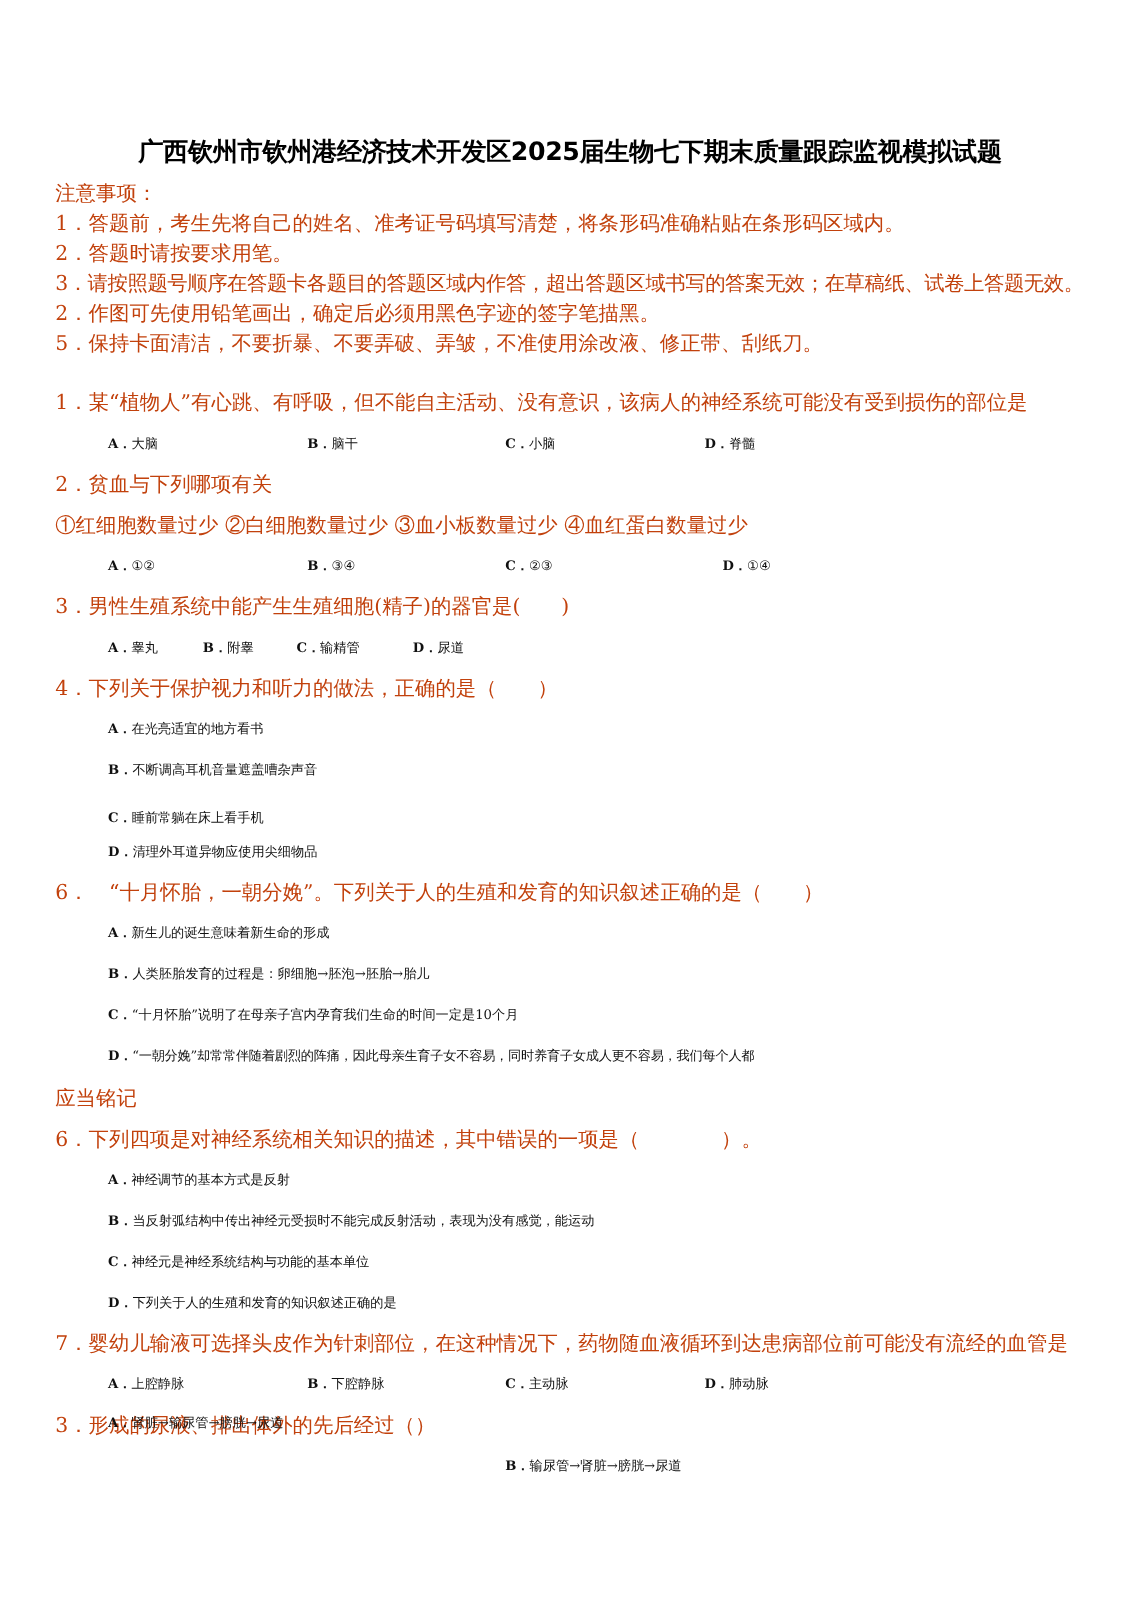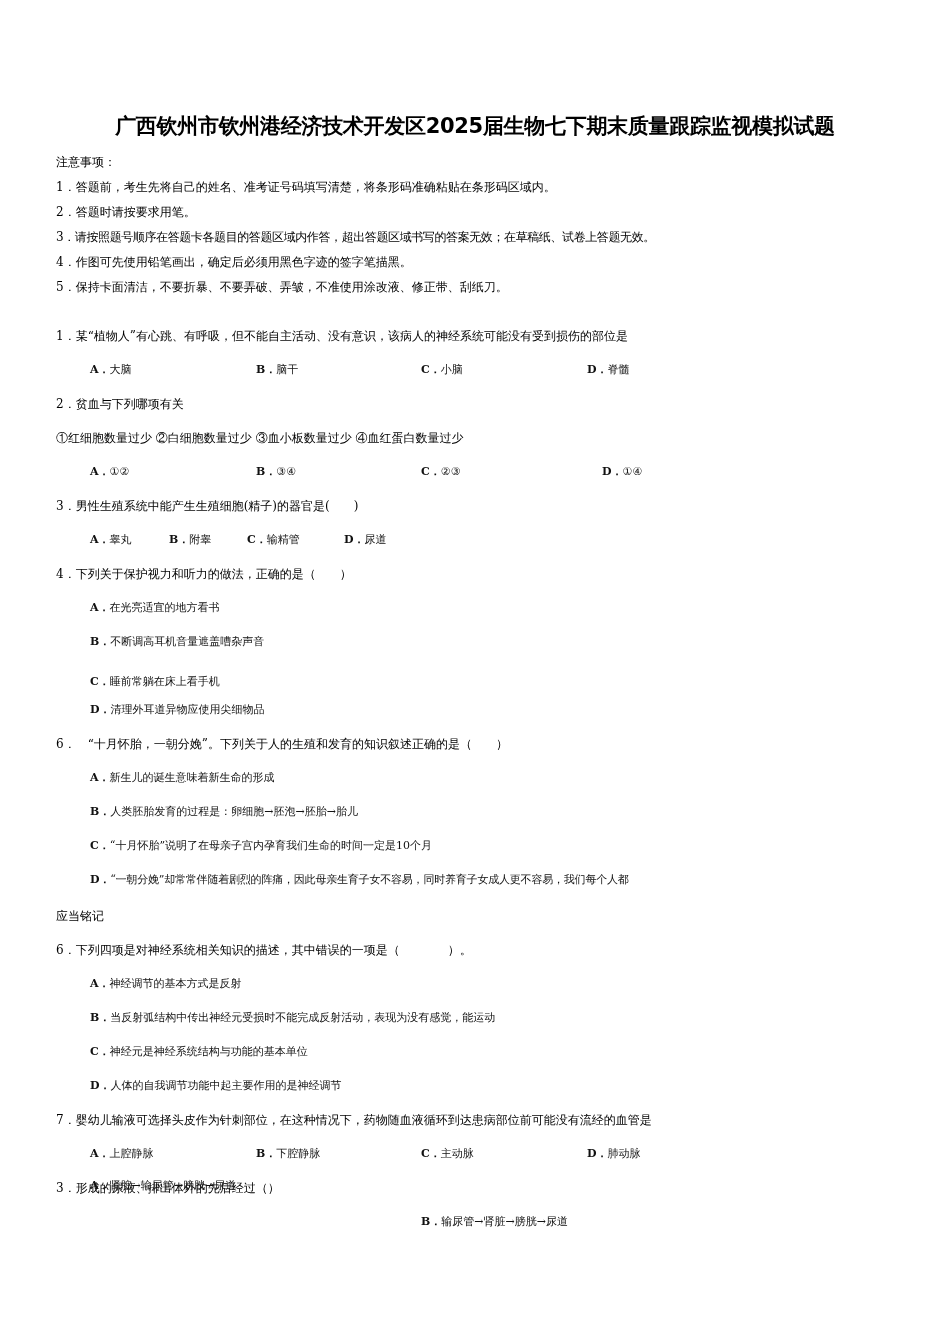--- a/index.html
+++ b/index.html
@@ -8,39 +8,39 @@
     font-family: "DejaVu Serif", "Liberation Serif", serif;
     color: #111111;
   }
   .page { position: absolute; left: 0; top: 0; width: 950px; height: 1344px; }
   .title {
     position: absolute; left: 0; top: 112px; width: 950px; text-align: center;
     font-family: "DejaVu Sans", "Liberation Sans", sans-serif;
     font-weight: bold; font-size: 21px; letter-spacing: -0.3px; color: #000;
   }
   .line {
-    position: absolute; left: 56px; font-size: 12px; line-height: 20px;
-    white-space: nowrap; color: #000000;
+    position: absolute; left: 46px; font-size: 17px; line-height: 20px;
+    white-space: nowrap; color: #c2410c;
   }
   .opt { position: absolute; font-size: 11px; line-height: 20px; white-space: nowrap; margin-left: 44px; }
   .lbl { font-weight: bold; }
 </style>
 </head>
 <body>
 
 <div class="page">
 
   <div class="title">广西钦州市钦州港经济技术开发区2025届生物七下期末质量跟踪监视模拟试题</div>
 
   <div>
     <div class="line" style="top:152px">注意事项：</div>
     <div class="line" style="top:177px">1．答题前，考生先将自己的姓名、准考证号码填写清楚，将条形码准确粘贴在条形码区域内。</div>
     <div class="line" style="top:202px">2．答题时请按要求用笔。</div>
     <div class="line" style="top:227px; letter-spacing:-0.4px">3．请按照题号顺序在答题卡各题目的答题区域内作答，超出答题区域书写的答案无效；在草稿纸、试卷上答题无效。</div>
-    <div class="line" style="top:252px">4．作图可先使用铅笔画出，确定后必须用黑色字迹的签字笔描黑。</div>
+    <div class="line" style="top:252px">2．作图可先使用铅笔画出，确定后必须用黑色字迹的签字笔描黑。</div>
     <div class="line" style="top:277px">5．保持卡面清洁，不要折暴、不要弄破、弄皱，不准使用涂改液、修正带、刮纸刀。</div>
   </div>
 
   <div>
     <div class="line" style="top:326px">1．某“植物人”有心跳、有呼吸，但不能自主活动、没有意识，该病人的神经系统可能没有受到损伤的部位是</div>
     <div class="opt" style="top:360px; left:46px"><span class="lbl">A．</span><span>大脑</span></div>
     <div class="opt" style="top:360px; left:212px"><span class="lbl">B．</span><span>脑干</span></div>
     <div class="opt" style="top:360px; left:377px"><span class="lbl">C．</span><span>小脑</span></div>
     <div class="opt" style="top:360px; left:543px"><span class="lbl">D．</span><span>脊髓</span></div>
   </div>
@@ -77,21 +77,21 @@
     <div class="opt" style="top:836px; left:46px"><span class="lbl">C．</span><span>“十月怀胎”说明了在母亲子宫内孕育我们生命的时间一定是10个月</span></div>
     <div class="opt" style="top:870px; left:46px; letter-spacing:-0.2px"><span class="lbl">D．</span><span>“一朝分娩”却常常伴随着剧烈的阵痛，因此母亲生育子女不容易，同时养育子女成人更不容易，我们每个人都</span></div>
     <div class="line" style="top:906px">应当铭记</div>
   </div>
 
   <div>
     <div class="line" style="top:940px">6．下列四项是对神经系统相关知识的描述，其中错误的一项是（　　　　）。</div>
     <div class="opt" style="top:974px; left:46px"><span class="lbl">A．</span><span>神经调节的基本方式是反射</span></div>
     <div class="opt" style="top:1008px; left:46px"><span class="lbl">B．</span><span>当反射弧结构中传出神经元受损时不能完成反射活动，表现为没有感觉，能运动</span></div>
     <div class="opt" style="top:1042px; left:46px"><span class="lbl">C．</span><span>神经元是神经系统结构与功能的基本单位</span></div>
-    <div class="opt" style="top:1076px; left:46px"><span class="lbl">D．</span><span>人体的自我调节功能中起主要作用的是神经调节</span></div>
+    <div class="opt" style="top:1076px; left:46px"><span class="lbl">D．</span><span>下列关于人的生殖和发育的知识叙述正确的是</span></div>
   </div>
 
   <div>
     <div class="line" style="top:1110px">7．婴幼儿输液可选择头皮作为针刺部位，在这种情况下，药物随血液循环到达患病部位前可能没有流经的血管是</div>
     <div class="opt" style="top:1144px; left:46px"><span class="lbl">A．</span><span>上腔静脉</span></div>
     <div class="opt" style="top:1144px; left:212px"><span class="lbl">B．</span><span>下腔静脉</span></div>
     <div class="opt" style="top:1144px; left:377px"><span class="lbl">C．</span><span>主动脉</span></div>
     <div class="opt" style="top:1144px; left:543px"><span class="lbl">D．</span><span>肺动脉</span></div>
   </div>
 

